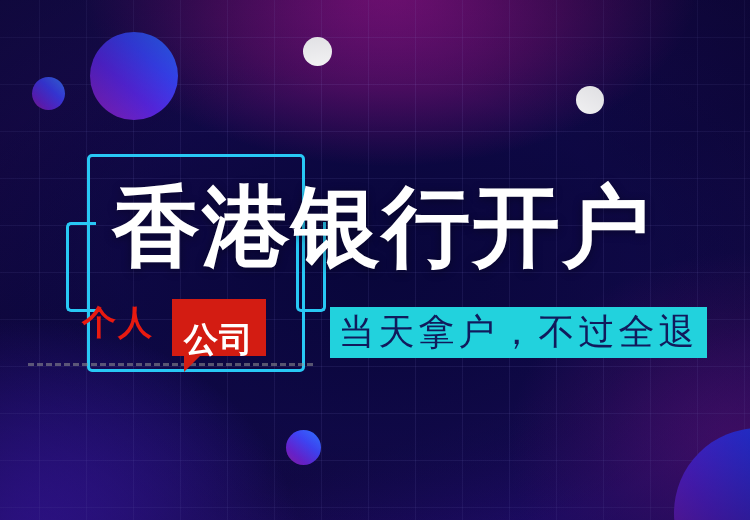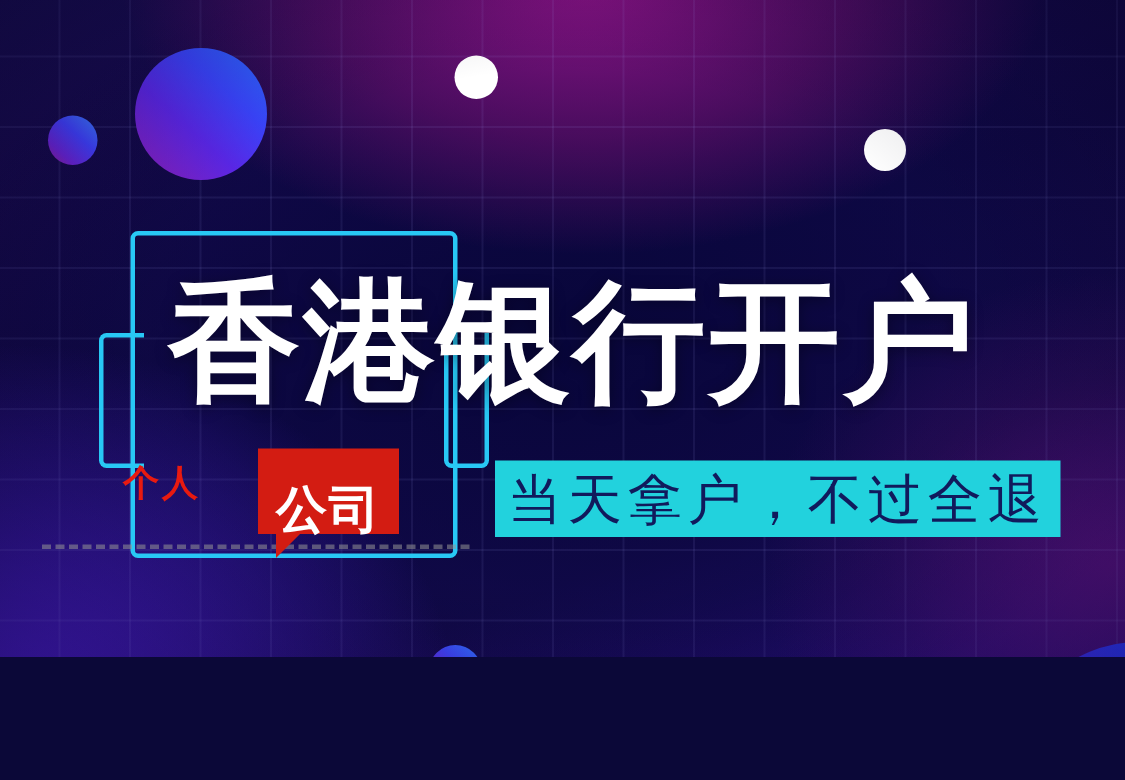--- a/index.html
+++ b/index.html
@@ -3,23 +3,23 @@
 <meta charset="utf-8">
 <style>
   html, body {
     margin: 0;
     padding: 0;
     background: #0b0838;
   }
   #poster {
     position: relative;
     width: 750px;
-    height: 438px;
+    height: 520px;
     overflow: hidden;
-    font-family: Liberation Sans, sans-serif;
+    font-family: Liberation Serif, serif;
     background: #120a47;
   }
 
   
   .bg-base {
     position: absolute; inset: 0;
     background:
       radial-gradient(ellipse 430px 260px at 52% -4%,  rgba(150,20,140,0.92) 0%, rgba(120,16,115,0.55) 42%, rgba(60,10,80,0.0) 72%),
       radial-gradient(ellipse 380px 320px at 2% 108%,  rgba(78,30,215,0.95) 0%, rgba(62,26,180,0.5) 45%, rgba(40,16,120,0.0) 76%),
       radial-gradient(ellipse 300px 250px at 99% 86%,  rgba(110,20,130,0.65) 0%, rgba(80,16,110,0.28) 50%, rgba(40,10,80,0.0) 78%),
@@ -108,21 +108,21 @@
     letter-spacing: 2px;
     white-space: nowrap;
     text-shadow: 0 2px 10px rgba(0,0,0,0.35);
   }
 
   
   .label-personal {
     position: absolute;
     left: 82px; top: 303px;
     color: #e81a10;
-    font-size: 24px;
+    font-size: 34px;
     line-height: 40px;
     font-weight: bold;
     letter-spacing: 2px;
     white-space: nowrap;
   }
 
   
   .bubble {
     position: absolute;
     left: 172px; top: 299px;

